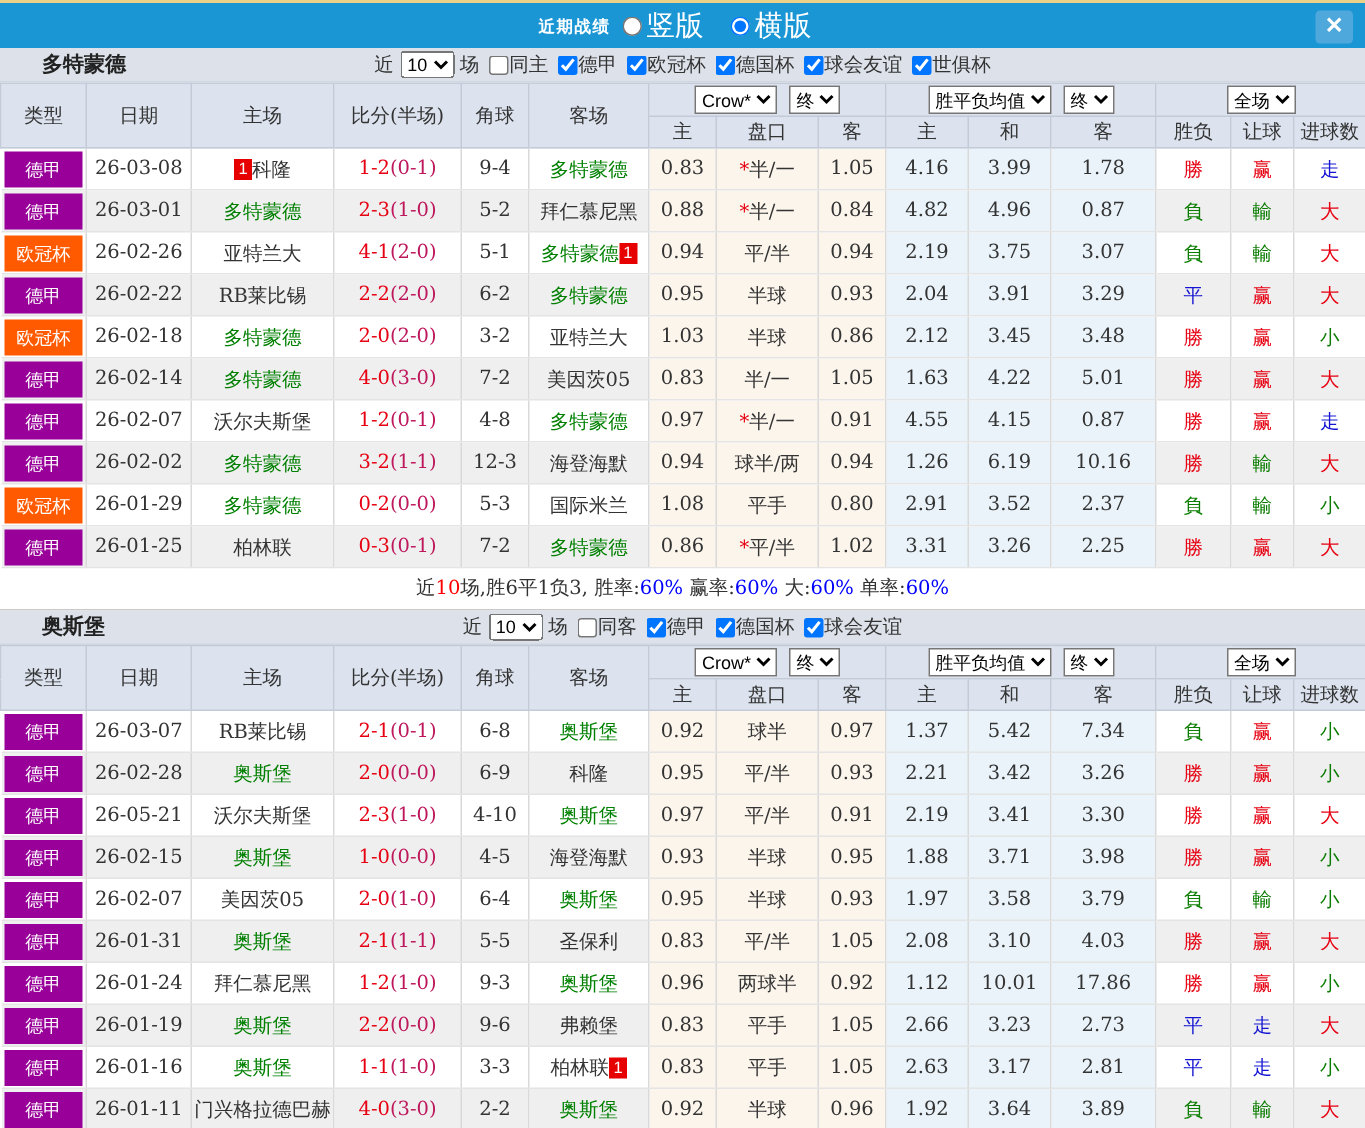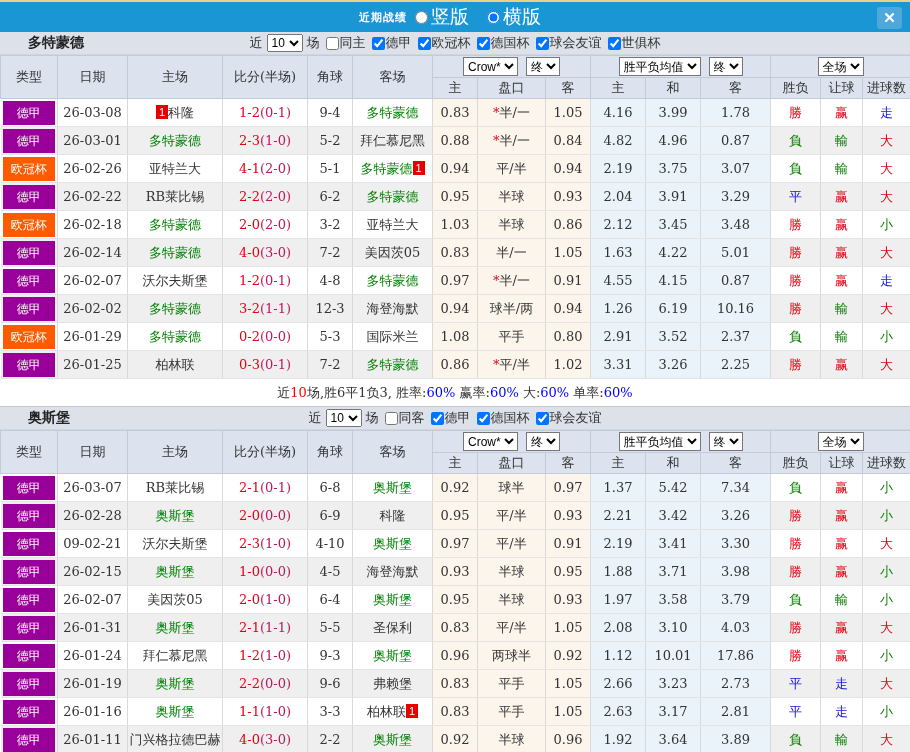--- a/index.html
+++ b/index.html
@@ -434,21 +434,21 @@
           <td class="blue">3.42</td>
           <td class="blue">3.26</td>
           <td class="st res" style="color: rgb(230, 0, 18);">勝</td>
           <td class="st res" style="color: rgb(230, 0, 18);">赢</td>
           <td class="st res" style="color: rgb(10, 125, 0);">小</td>
         </tr>
         <tr>
           <td class="st">
             <span class="badge" style="background: rgb(153, 0, 153);">德甲</span>
           </td>
-          <td class="st">09-02-21</td>
+          <td class="st">26-05-21</td>
           <td class="st"><span style="color: rgb(51, 51, 51);">沃尔夫斯堡</span></td>
           <td class="st"><span class="score-m">2-3</span><span class="score-h">(1-0)</span></td>
           <td class="st">4-10</td>
           <td class="st"><span style="color: rgb(0, 128, 0);">奥斯堡</span></td>
           <td class="cream">0.97</td>
           <td class="cream">平/半</td>
           <td class="cream">0.91</td>
           <td class="blue">2.19</td>
           <td class="blue">3.41</td>
           <td class="blue">3.30</td>

